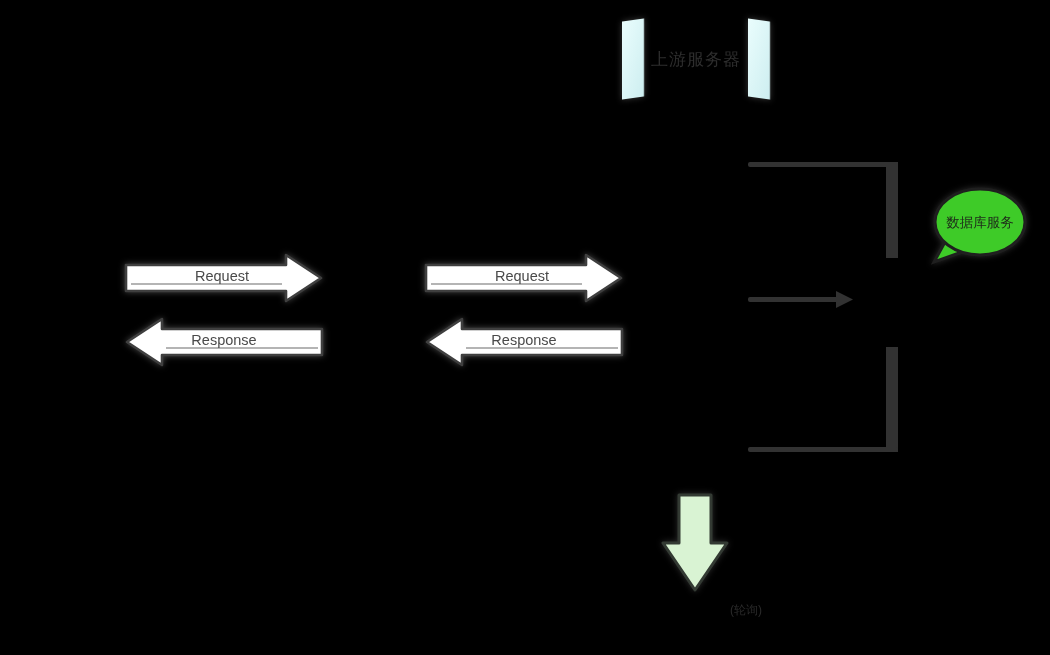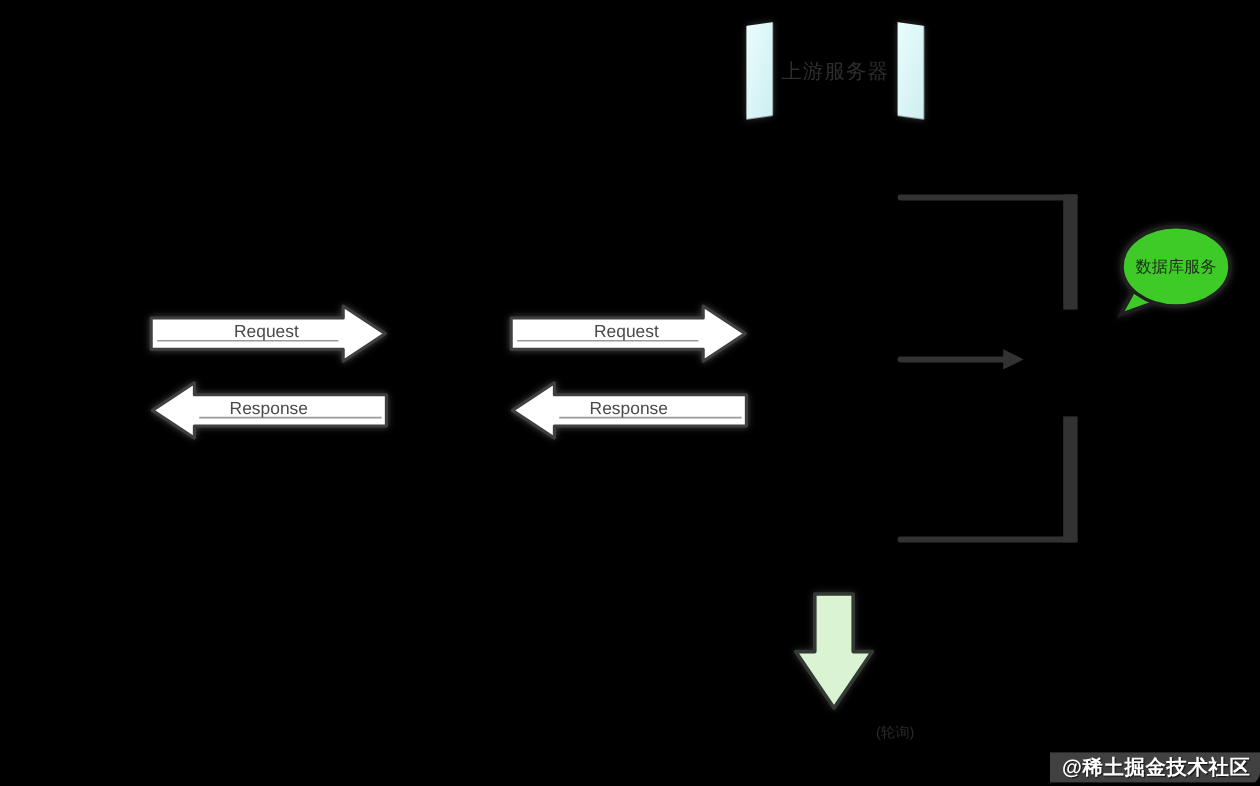--- a/index.html
+++ b/index.html
@@ -95,15 +95,14 @@
     <ellipse class="bubble-shape" cx="55" cy="42" rx="45" ry="33" fill="#3ecb28"></ellipse>
     <text class="bubble-text" x="55" y="47" text-anchor="middle">数据库服务</text>
   </svg>
 
   <svg class="down-arrow" width="80" height="110" viewBox="0 0 80 110">
     <polygon points="24,5 56,5 56,53 72,53 40,100 8,53 24,53"></polygon>
   </svg>
 
   <div class="note-small">(轮询)</div>
 
-  <div class="watermark">@稀土掘金技术社区</div>
 
 </div>
 
 </body></html>

